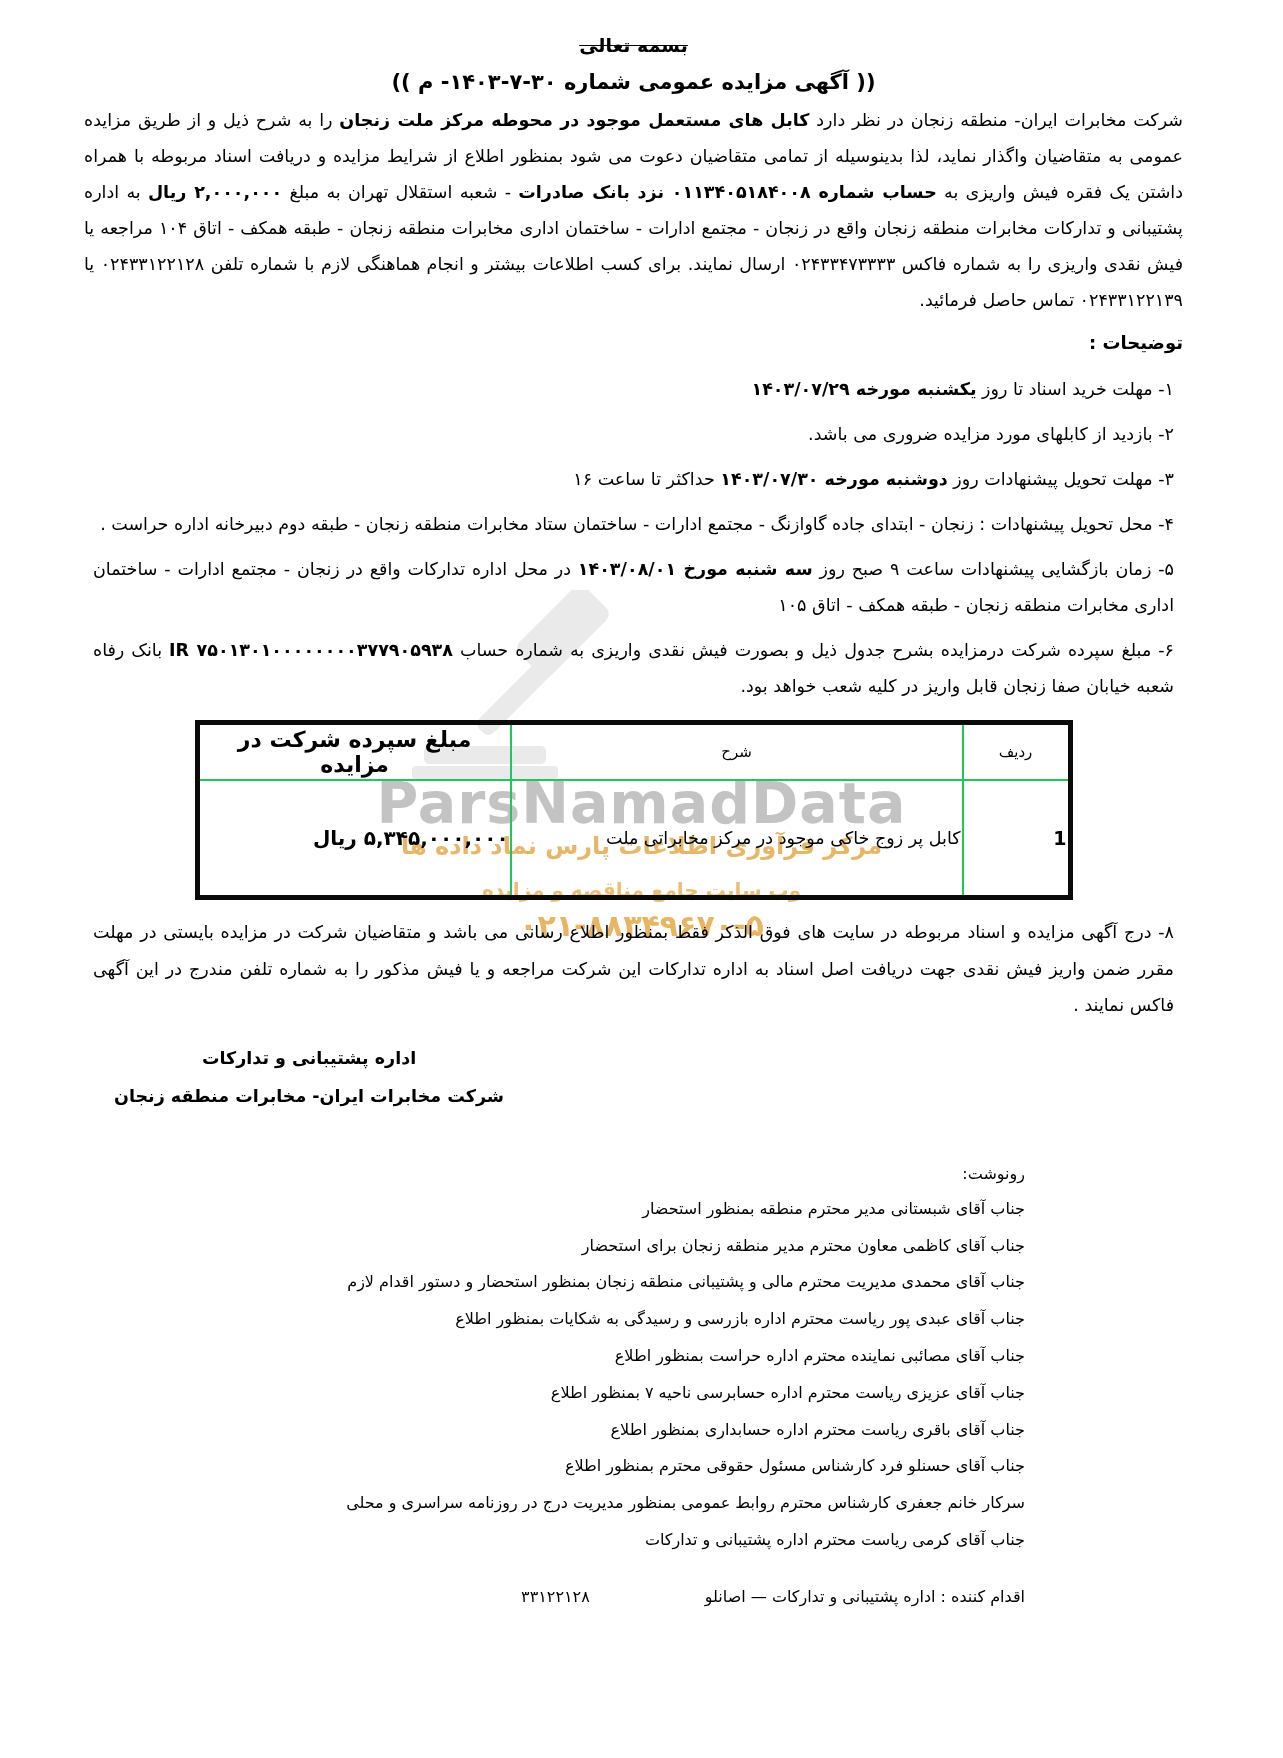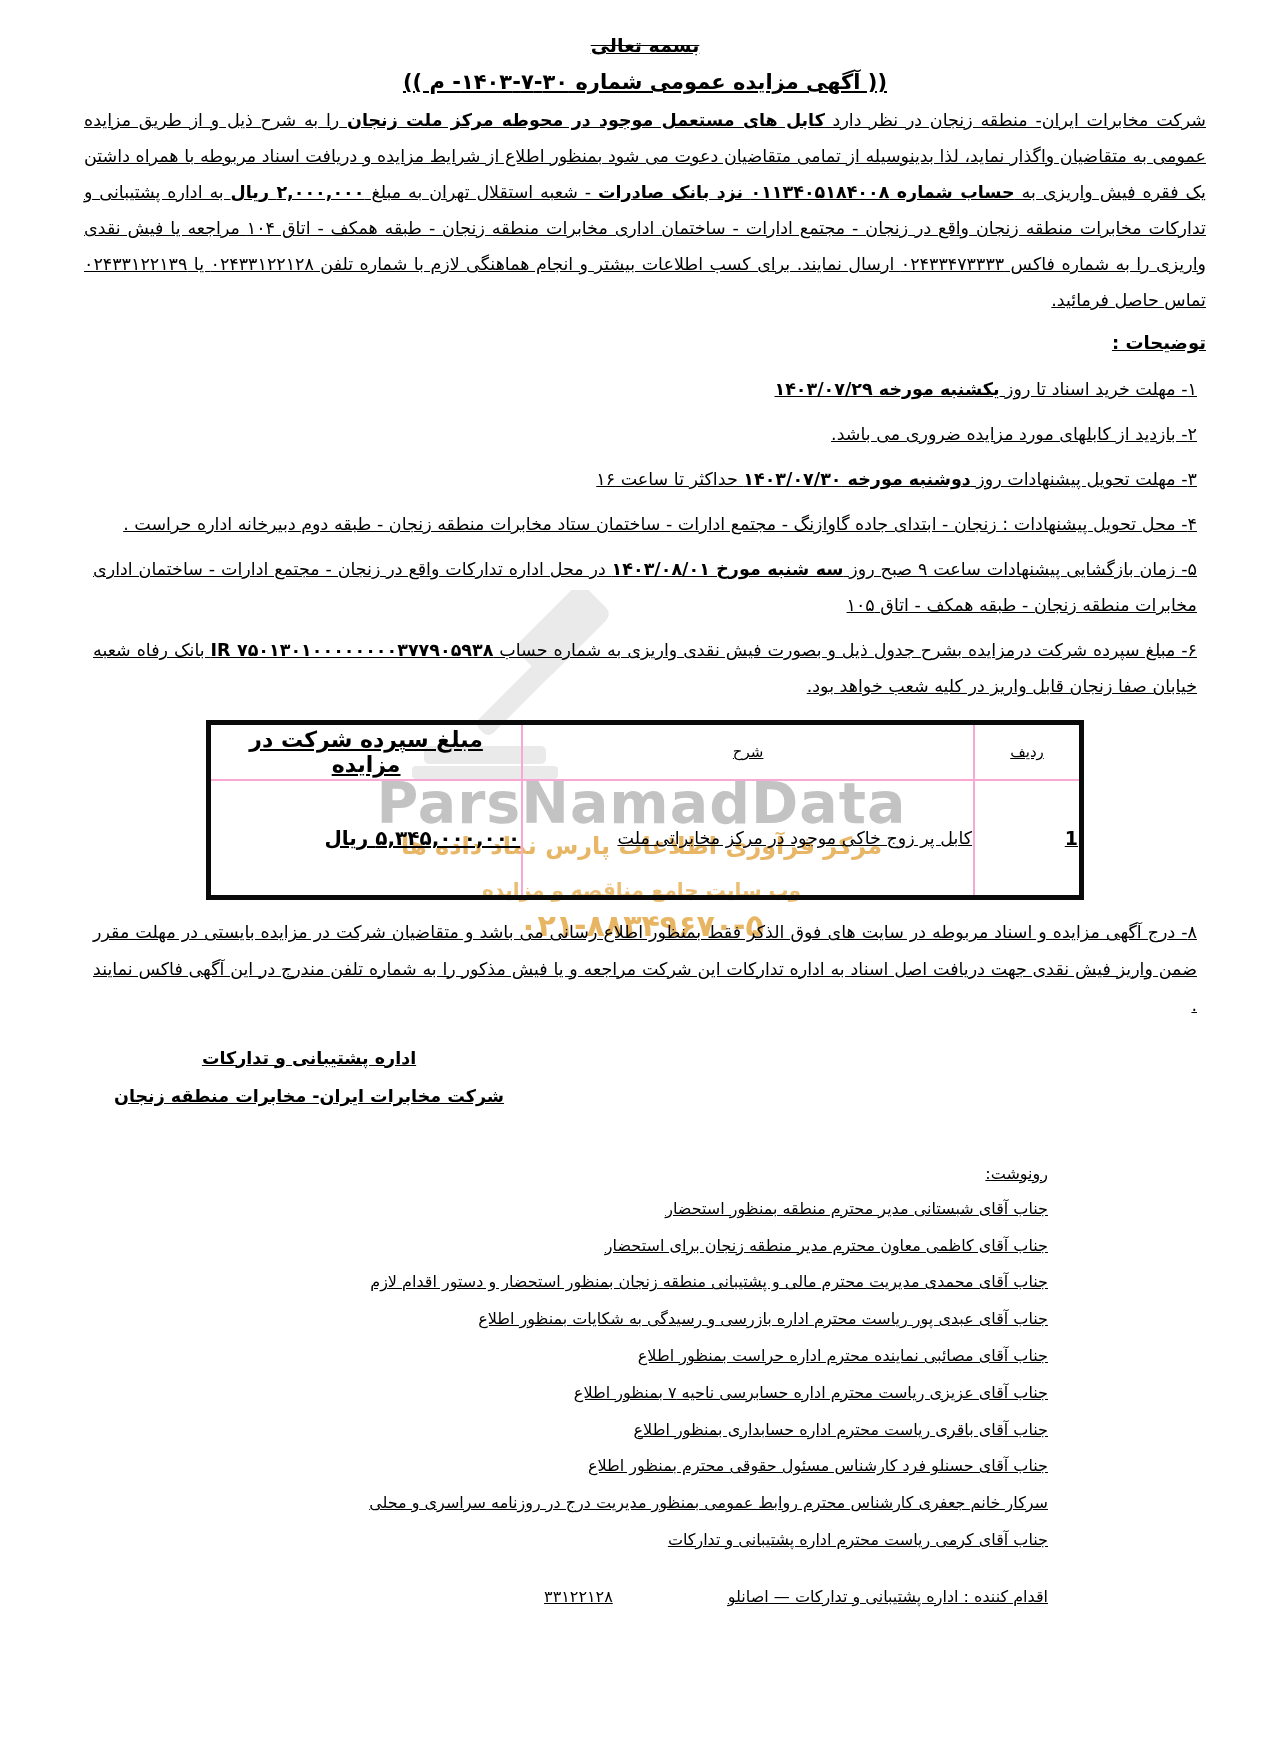--- a/index.html
+++ b/index.html
@@ -1,37 +1,37 @@
 <!DOCTYPE html>
 <html lang="fa" dir="rtl"><head>
 <meta charset="utf-8">
 <style>
   html,body{margin:0;padding:0;}
   body{
     width:1283px;height:1758px;overflow:hidden;background:#ffffff;color:#000;
     font-family:"DejaVu Sans", sans-serif;direction:rtl;position:relative;
   }
   .page{position:relative;width:1283px;height:1758px;}
-  .content{position:relative;z-index:2;padding:30px 77px 0 84px;text-decoration:underline;}
+  .content{position:relative;z-index:2;padding:30px 100px 0 84px;}
   .b{font-weight:bold;}
   .bismillah{
     text-align:center;font-size:19px;font-weight:bold;
     text-decoration:line-through;letter-spacing:1px;margin-top:4px;
   }
   .title{text-align:center;font-size:21px;font-weight:bold;margin:14px 0 8px 0;}
   .para{font-size:17.5px;line-height:2.06;text-align:justify;margin:0;}
   .intro{margin-bottom:6px;}
   .section-heading{font-size:18px;font-weight:bold;line-height:2.1;}
   .note{margin:9px;}
   
   .tender-table{
     width:878px;margin:16px auto 14px auto;border-collapse:collapse;
     border:5px solid #0a0a0a;background:transparent;
   }
-  .tender-table th,.tender-table td{border:2px solid #f9a8d4;vertical-align:middle;}
+  .tender-table th,.tender-table td{border:2px solid #22c55e;vertical-align:middle;}
   .col-radif{width:108px;}
   .col-sharh{width:455px;}
   .col-mablagh{width:315px;}
   .tender-table th{height:52px;font-weight:normal;font-size:15px;}
   .th-mablagh{font-weight:bold !important;font-size:22px !important;}
   .tender-table td{height:112px;}
   .td-radif{font-size:19px;}
   .td-sharh{font-size:17.5px;}
   .td-mablagh{font-size:20px;}
   

